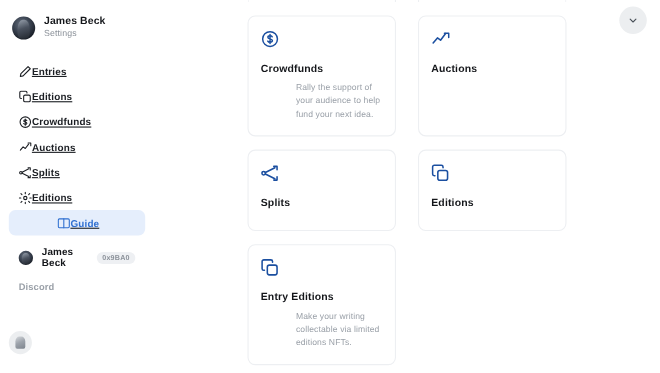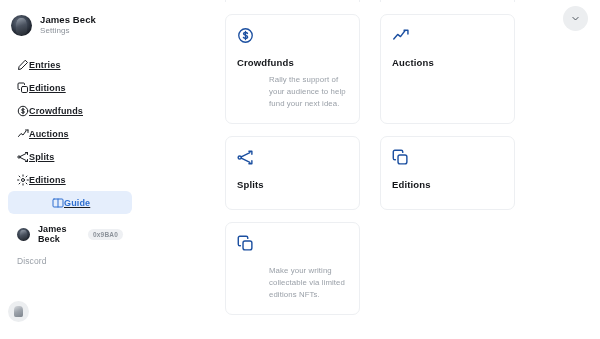--- a/index.html
+++ b/index.html
@@ -79,21 +79,21 @@
   .side-user-name { font-size: 9px; font-weight: 700; color: #14161a; letter-spacing: .1px; }
   .addr-badge {
     font-size: 6.5px; font-weight: 600; color: #8b9199;
     background: #eef0f3; border-radius: 7px;
     padding: 2px 5px 2px 5px; letter-spacing: .2px;
     margin-left: 3px; white-space: nowrap;
   }
   .side-discord {
     font-size: 8.5px; color: #9aa0a8; letter-spacing: .1px;
     padding: 0 9px; margin: 9px 8px 0 8px; height: 14px;
-    display: flex; align-items: center; cursor: pointer;
+    display: flex; align-items: center; cursor: pointer; font-weight: bold;
   }
 
   .fab {
     position: absolute; left: 8px; bottom: 8px;
     width: 21px; height: 21px; border-radius: 50%;
     background: #eceef0;
     display: flex; align-items: center; justify-content: center;
     cursor: pointer; overflow: hidden;
   }
   .fab-shape {
@@ -318,20 +318,21 @@
 
       <div class="grid-row">
 
         <div class="card">
           <div class="card-ico">
             <svg viewBox="0 0 24 24" fill="none" stroke="#1b4fa0" stroke-width="2" stroke-linecap="round" stroke-linejoin="round">
               <rect x="8.5" y="8.5" width="12.5" height="12.5" rx="2.6"></rect>
               <path d="M4.8 15.2H4a2.2 2.2 0 0 1-2.2-2.2V4a2.2 2.2 0 0 1 2.2-2.2h9a2.2 2.2 0 0 1 2.2 2.2v.8"></path>
             </svg>
           </div>
+          <div class="card-title">Entry Editions</div>
           <div class="card-desc">Make your writing collectable via limited editions NFTs.</div>
         </div>
 
       </div>
 
     </div>
 
   </main>
 
 </div>

